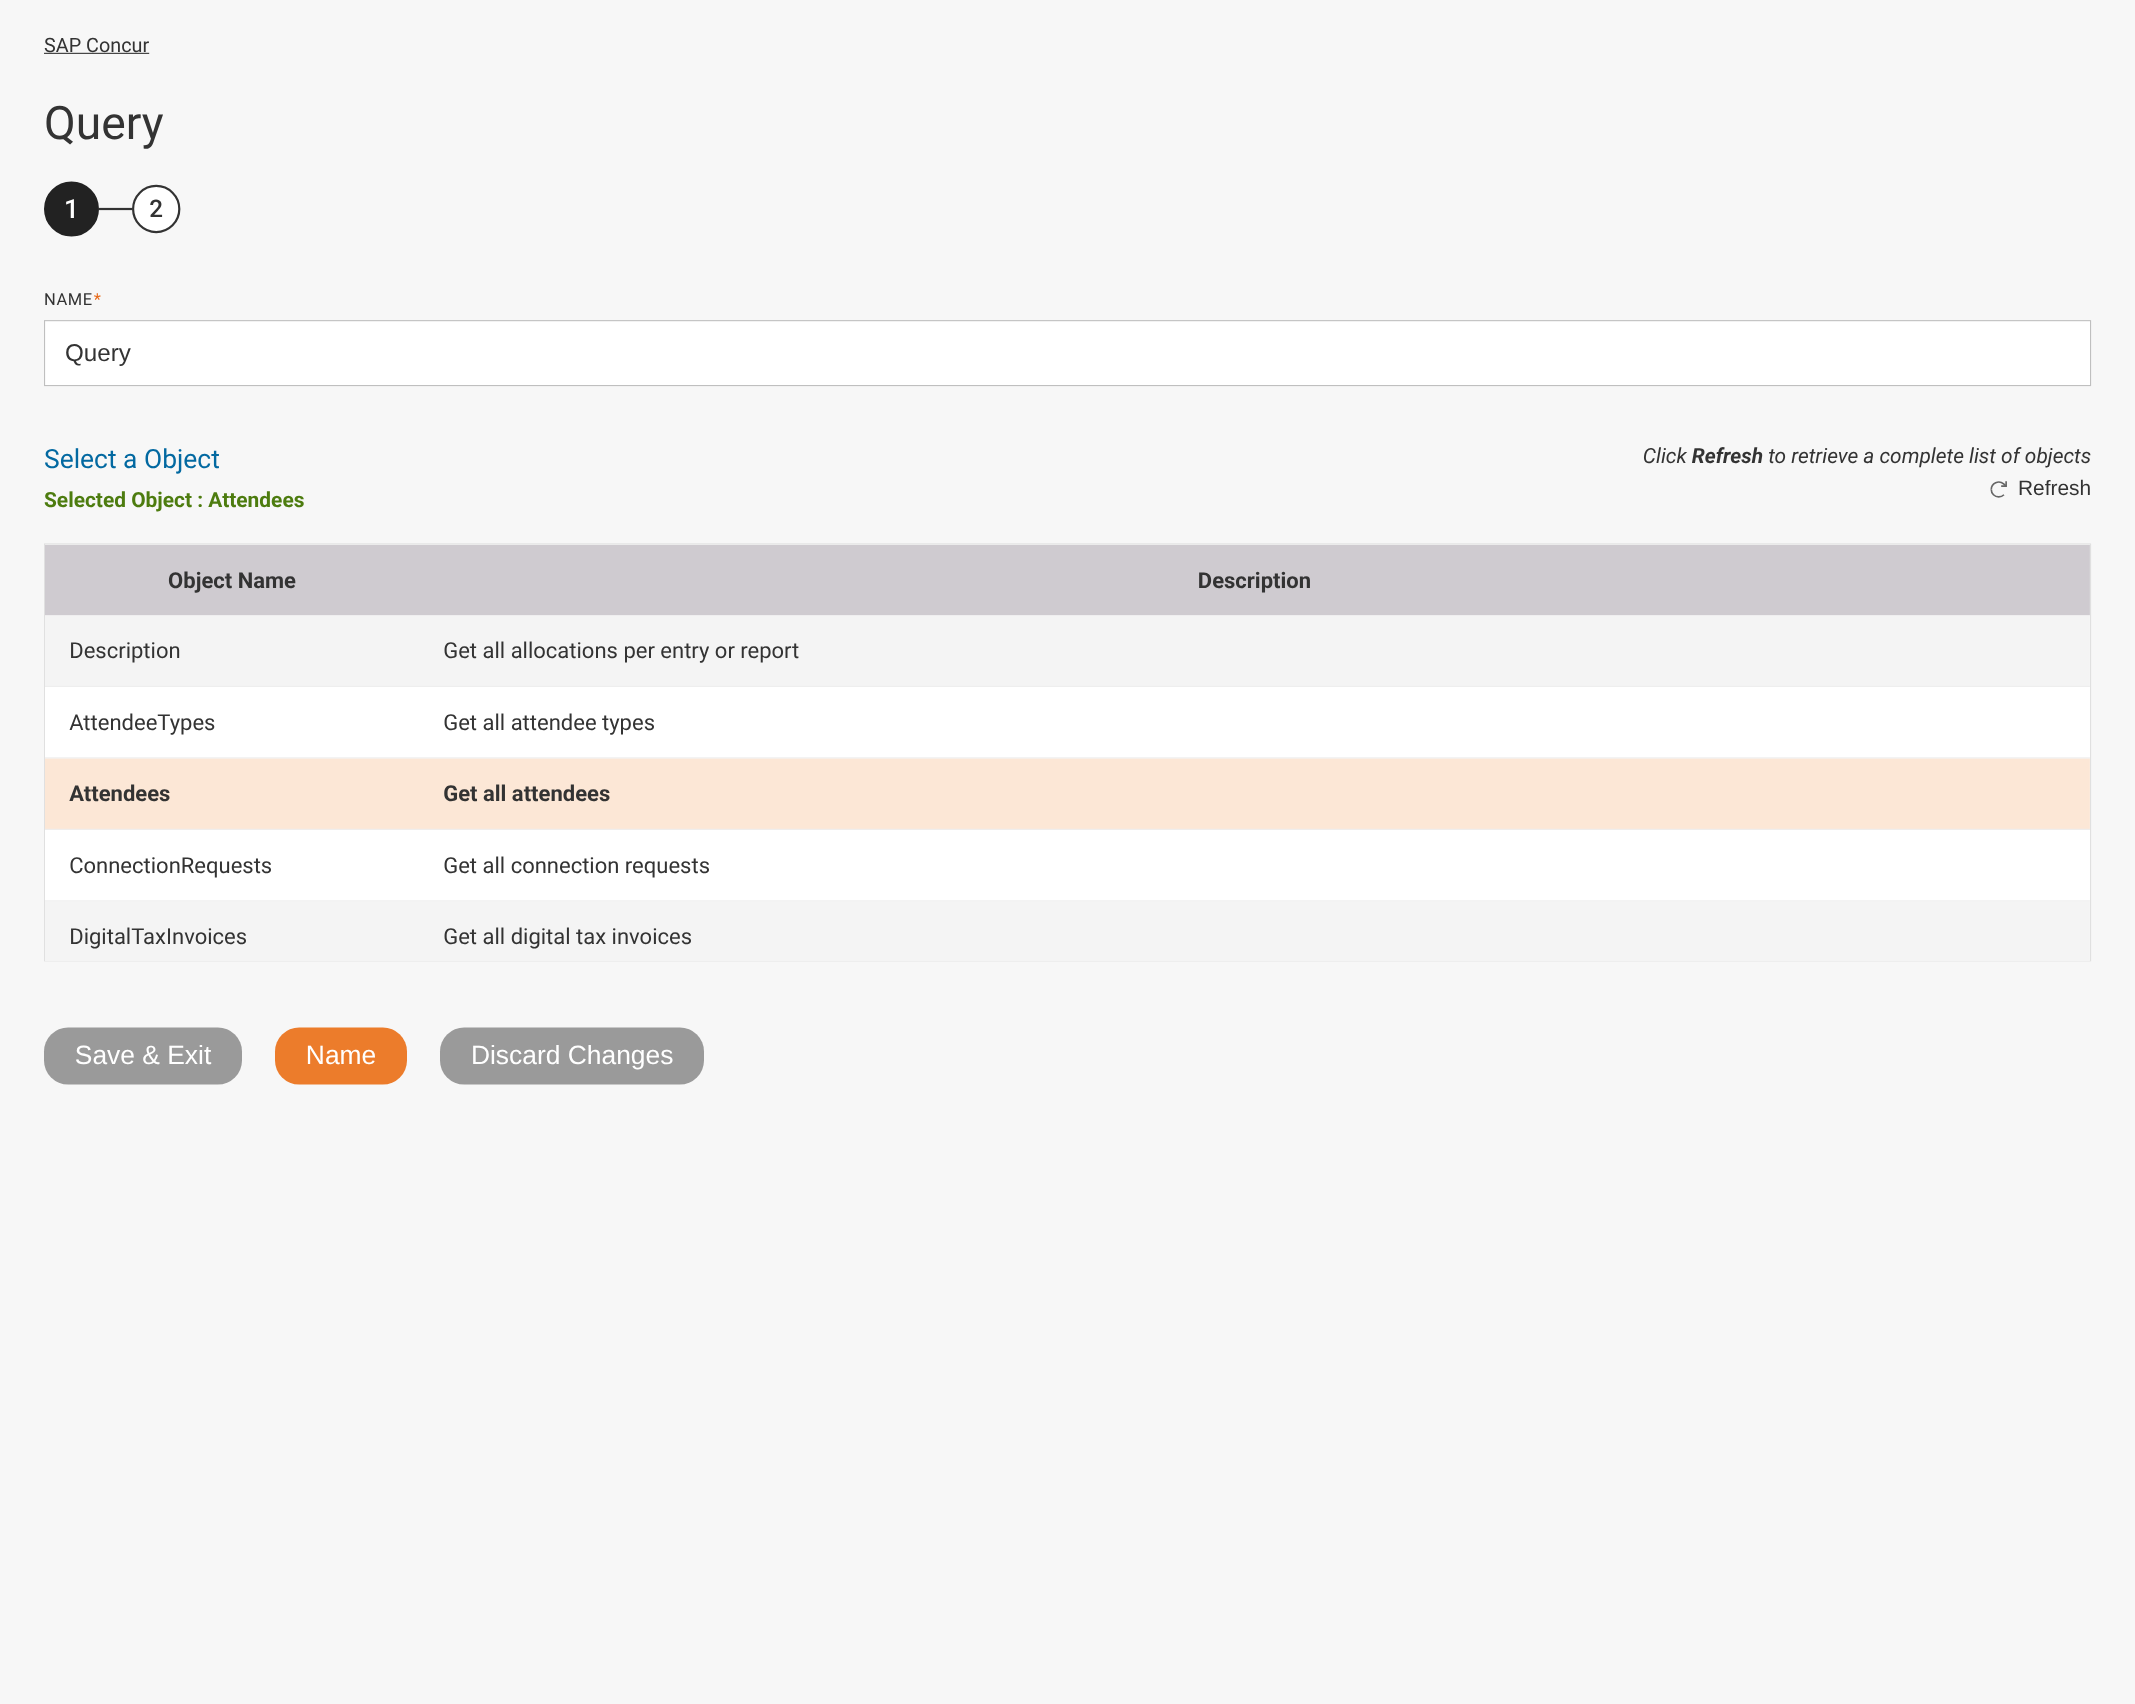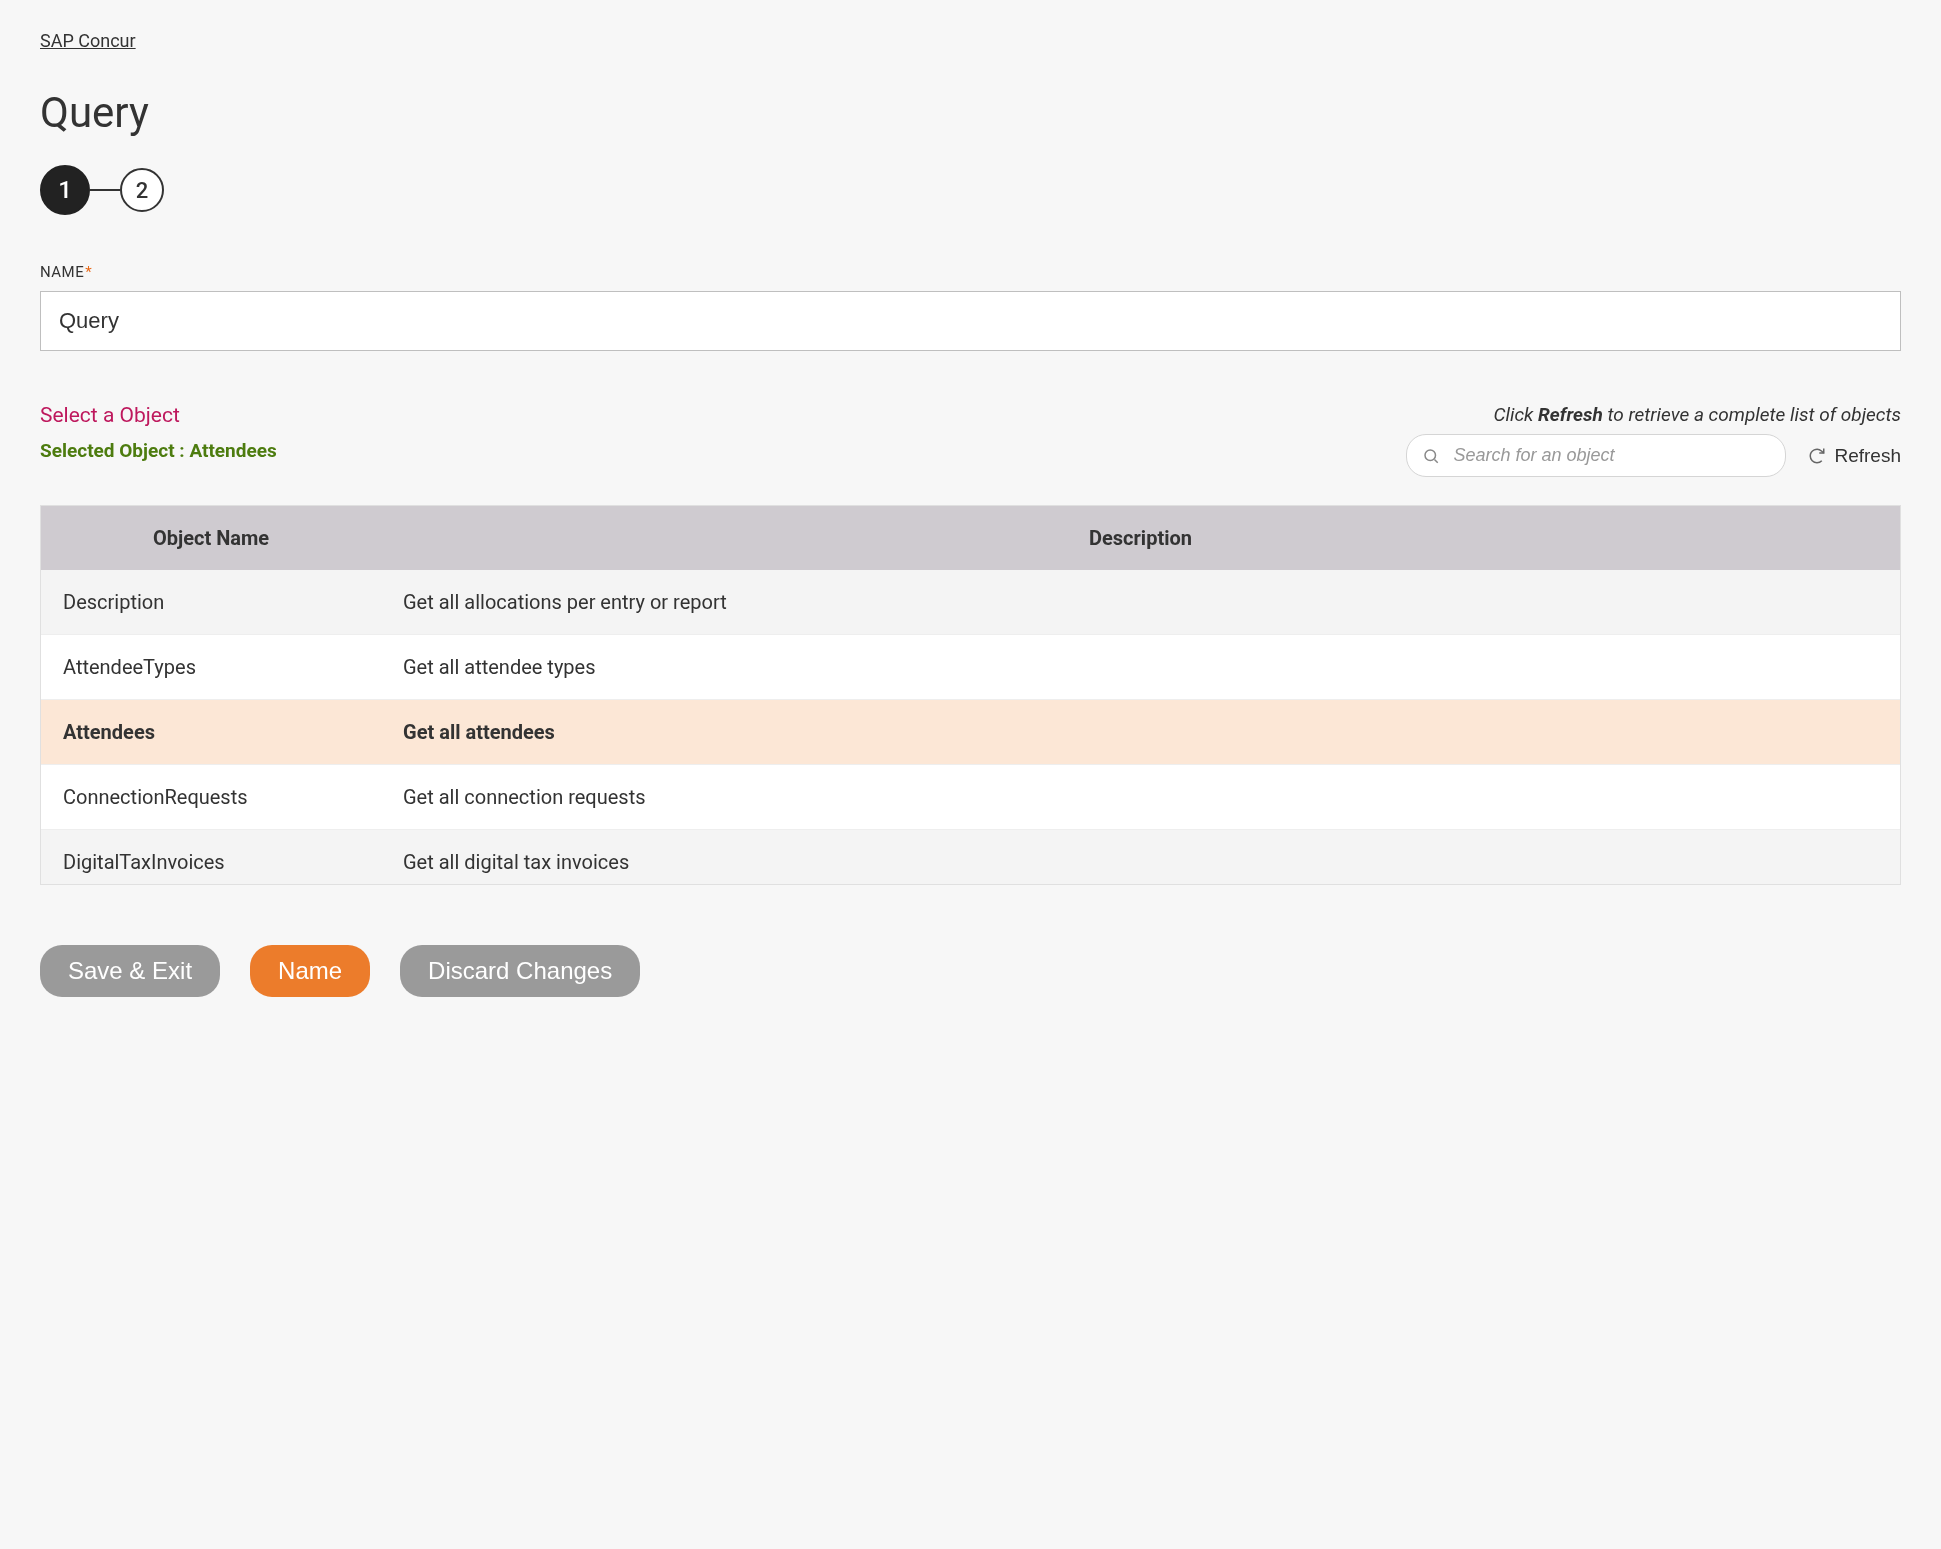--- a/index.html
+++ b/index.html
@@ -75,22 +75,22 @@
   }
   .object-section {
     margin-top: 52px;
   }
   .object-header-row {
     display: flex;
     justify-content: space-between;
     align-items: flex-start;
   }
   .select-obj-text {
-    font-size: 21px;
-    color: #be185d;
+    font-size: 24px;
+    color: #0369a1;
     margin-bottom: 12px;
   }
   .selected-obj-text {
     font-size: 19px;
     font-weight: 700;
     color: #4d7c0f;
   }
   .refresh-hint {
     font-style: italic;
     font-size: 19px;
@@ -243,27 +243,20 @@
       <div class="select-obj-text">Select a Object</div>
       <div class="selected-obj-text">
         <span>Selected Object : </span><span>Attendees</span>
       </div>
     </div>
     <div>
       <div class="refresh-hint">
         <span>Click </span><span class="bold">Refresh</span><span> to retrieve a complete list of objects</span>
       </div>
       <div class="search-row">
-        <div class="search-wrap">
-          <svg class="search-icon-svg" viewBox="0 0 24 24" fill="none" stroke="currentColor" stroke-width="2">
-            <circle cx="11" cy="11" r="7"></circle>
-            <line x1="21" y1="21" x2="16.65" y2="16.65"></line>
-          </svg>
-          <input type="text" class="search-input" placeholder="Search for an object" style="">
-        </div>
         <button class="refresh-btn">
           <svg class="refresh-icon-svg" viewBox="0 0 24 24" fill="none" stroke="currentColor" stroke-width="2">
             <path d="M21 2v6h-6"></path>
             <path d="M3 12a9 9 0 0 1 15-6.7L21 8"></path>
             <path d="M3 12a9 9 0 0 0 9 9c2.5 0 4.8-1 6.4-2.6"></path>
           </svg>
           <span>Refresh</span>
         </button>
       </div>
     </div>

